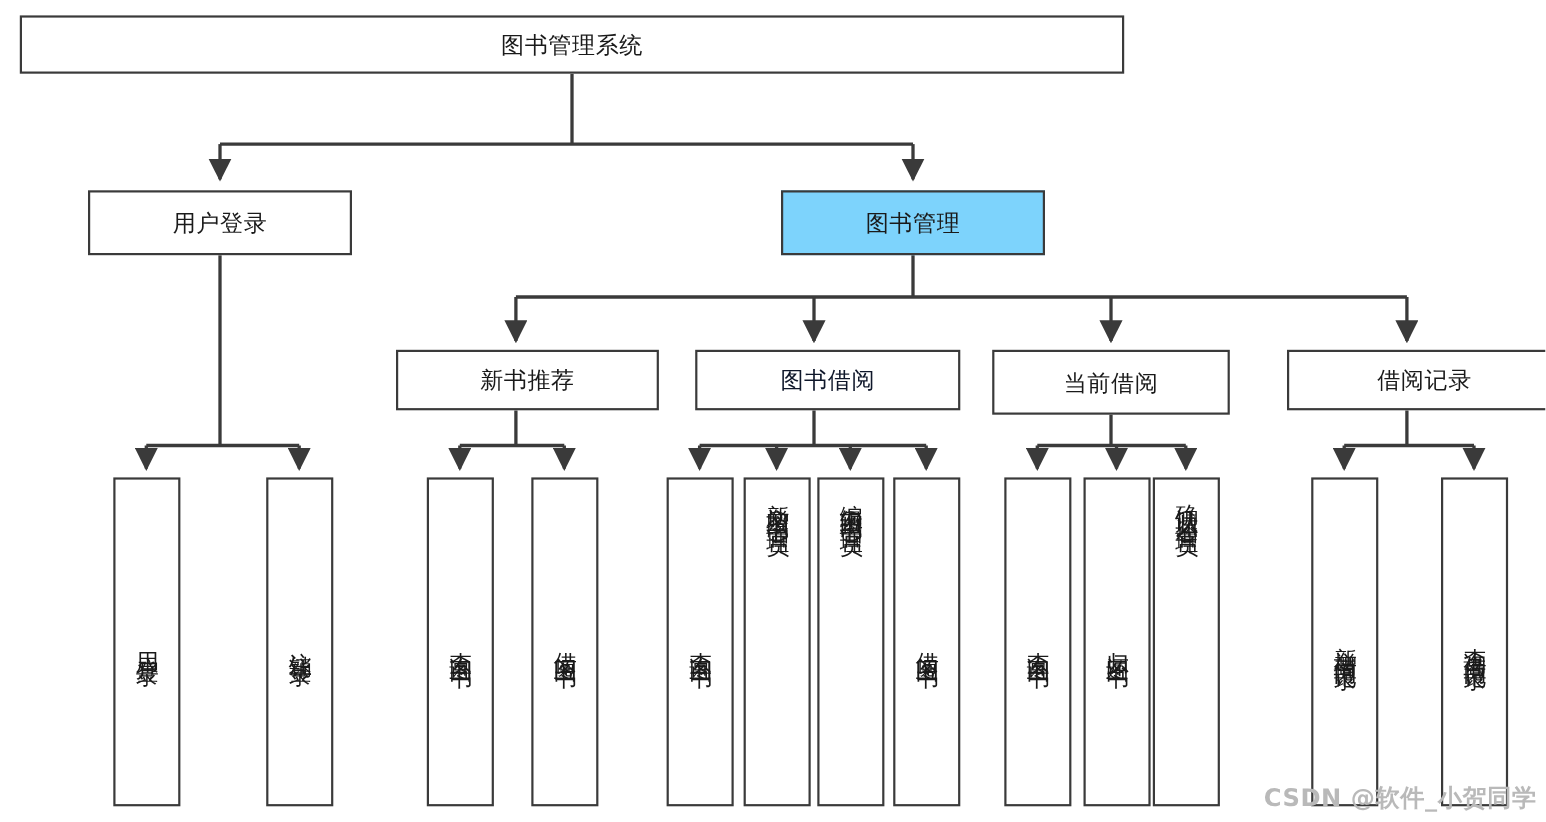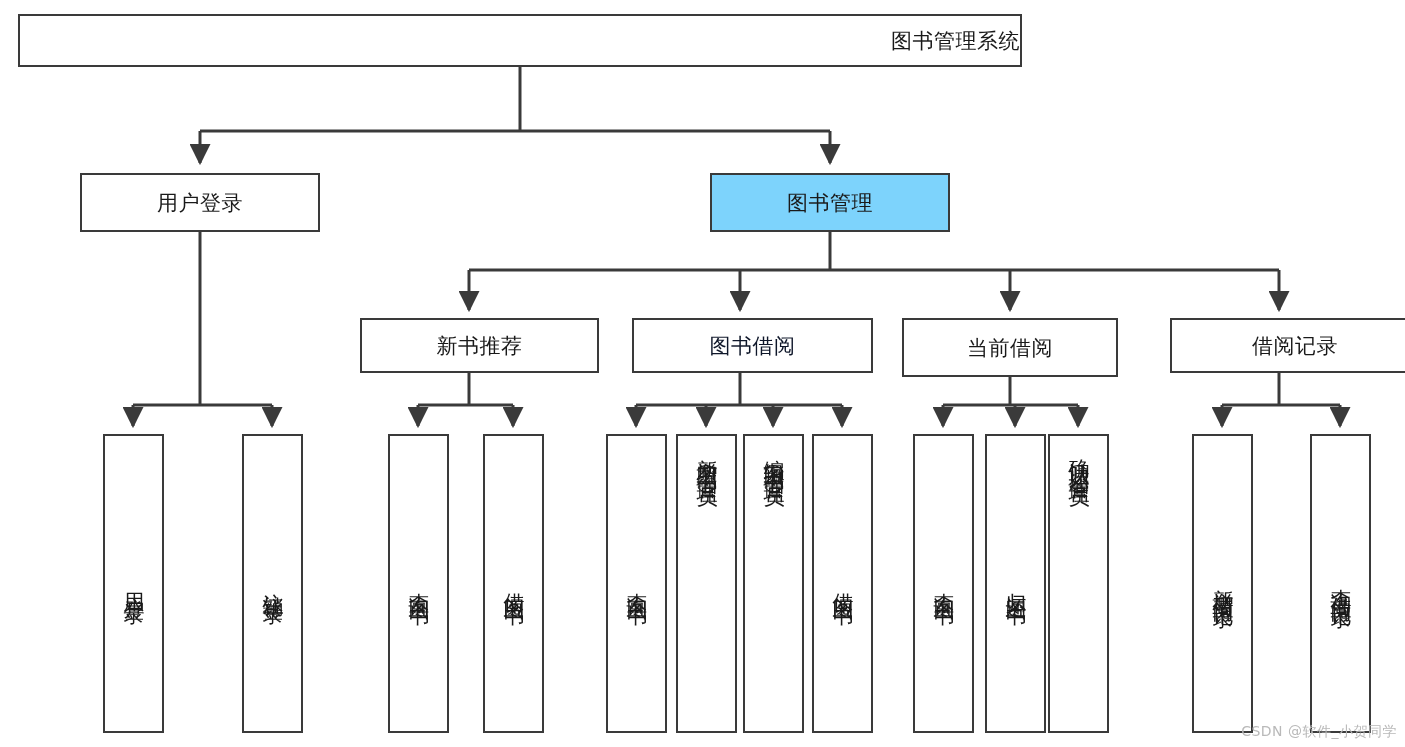--- a/index.html
+++ b/index.html
@@ -53,24 +53,25 @@
     justify-content: flex-start;
   }
   .node-label {
     display: block;
     white-space: nowrap;
   }
   #watermark {
     position: absolute;
     right: 8px;
     bottom: 6px;
-    font-size: 14px;
+    font-size: 22px;
     color: #b9b9b9;
     white-space: nowrap;
     letter-spacing: 0.5px;
+    font-weight: bold;
   }
 </style>
 </head>
 <body>
 
 <div id="diagram-root">
 
   <svg id="diagram-svg" viewBox="0 0 1405 747" xmlns="http://www.w3.org/2000/svg">
     <defs>
       <marker id="arrow" viewBox="0 0 10 10" refX="9" refY="5" markerWidth="7" markerHeight="7" orient="auto-start-reverse">
@@ -114,21 +115,21 @@
       <path d="M 1015 405 L 1015 426" marker-end="url(#arrow)"></path>
       <path d="M 1078 405 L 1078 426" marker-end="url(#arrow)"></path>
 
       <path d="M 1279 373 L 1279 405"></path>
       <path d="M 1222 405 L 1340 405"></path>
       <path d="M 1222 405 L 1222 426" marker-end="url(#arrow)"></path>
       <path d="M 1340 405 L 1340 426" marker-end="url(#arrow)"></path>
     </g>
   </svg>
 
-  <div class="node horizontal" id="node-root" style="left: 18px; top: 14px; width: 1004px; height: 53px; border-color: rgb(58, 58, 58); background: rgb(255, 255, 255); color: rgb(26, 26, 26); justify-content: flex-end;">
+  <div class="node horizontal" id="node-root" style="left: 18px; top: 14px; width: 1004px; height: 53px; border-color: rgb(58, 58, 58); background: rgb(255, 255, 255); color: rgb(26, 26, 26);">
     <span class="node-label">图书管理系统</span>
   </div>
 
   <div class="node horizontal" id="node-l1-0" style="left: 80px; top: 173px; width: 240px; height: 59px; border-color: rgb(58, 58, 58); background: rgb(255, 255, 255); color: rgb(26, 26, 26);">
     <span class="node-label">用户登录</span>
   </div>
   <div class="node horizontal" id="node-l1-1" style="left: 710px; top: 173px; width: 240px; height: 59px; border-color: rgb(58, 58, 58); background: #7dd3fc; color: rgb(26, 26, 26);">
     <span class="node-label">图书管理</span>
   </div>
 

